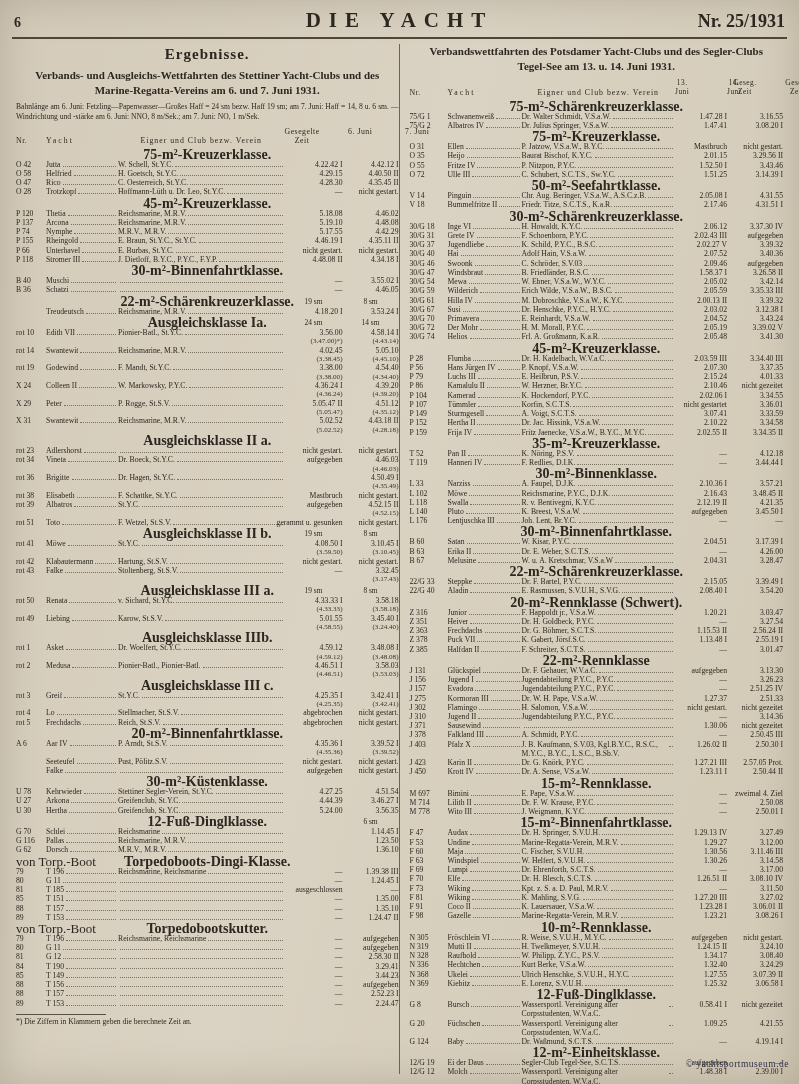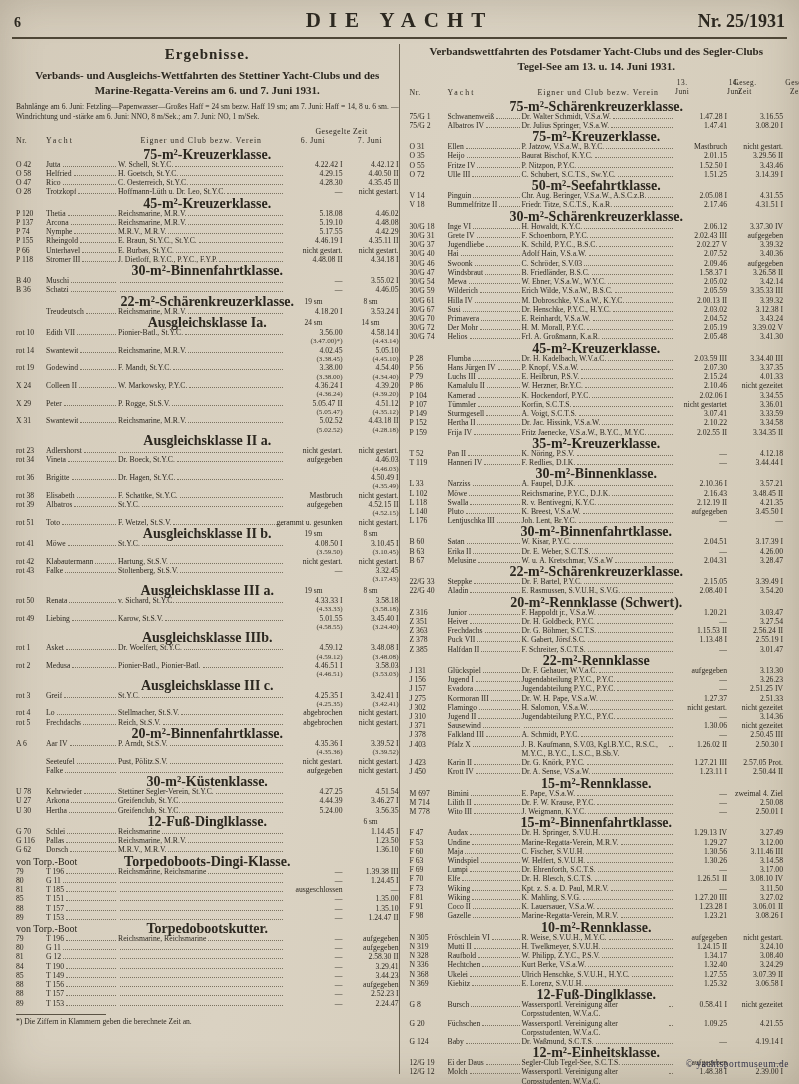--- a/index.html
+++ b/index.html
@@ -30,36 +30,36 @@
 
   h1.results { text-align:center; font-size:15px; font-weight:bold; letter-spacing:1px; margin:2px 0 5px; }
   h2.art-title { text-align:center; font-size:11px; font-weight:bold; line-height:1.32; margin:0 auto 5px; max-width:352px; }
   .intro { font-size:7.6px; line-height:1.3; text-align:justify; margin:0 0 4px 0; }
 
   .thead { font-size:7.8px; letter-spacing:.5px; padding:1px 0 3px 0; display:grid; align-items:end; }
   .col-left  .thead { grid-template-columns:30px 72px minmax(0,1fr) 114px; }
   .col-right .thead { grid-template-columns:38px 74px minmax(0,1fr) 52px 56px; }
   .th-owner { text-align:center; letter-spacing:1px; }
   .th-yacht { letter-spacing:2px; }
-  .th-time { display:flex; flex-direction:column; text-align:center; }
+  .th-time { display:flex; text-align:center;gap:12px; }
   .th-time .th-span { font-size:7.8px; }
   .th-sub { display:flex; }
   .th-sub i { font-style:normal; width:57px; text-align:center; }
   .th-t { display:flex; text-align:center; font-size:7.4px; line-height:1.2;gap:44px; }
   .th-t i { font-style:normal; }
 
   .rows {}
   .col-left  .rows { --c1:30px; --c2:72px; --c3:58px; --c4:56px; }
   .col-right .rows { --c1:38px; --c2:74px; --c3:52px; --c4:56px; }
 
   .section-row { position:relative; height:11px; margin-top:1px; }
   .sec-title { position:absolute; left:0; right:0; text-align:center; font-weight:bold; font-size:14px; line-height:11px; }
   .sec-d1 { position:absolute; right:var(--c4); width:var(--c3); text-align:center; font-size:7.4px; line-height:11px; }
   .sec-d2 { position:absolute; right:0; width:var(--c4); text-align:center; font-size:7.4px; line-height:11px; }
-  .sec-pre { position:absolute; left:0; font-size:10px; line-height:11px; }
+  .sec-pre { position:absolute; left:0; font-size:13px; line-height:11px; }
 
   .data-row {
     display:grid;
     grid-template-columns:var(--c1) var(--c2) minmax(0,1fr) var(--c3) var(--c4);
     font-size:7.7px; line-height:1.2; align-items:start;
   }
   .c-nr { white-space:nowrap; }
   .c-yacht, .c-owner { display:flex; align-items:baseline; min-width:0; }
   .ytxt { white-space:nowrap; overflow:hidden; }
   .otxt { flex:0 1 auto; }

